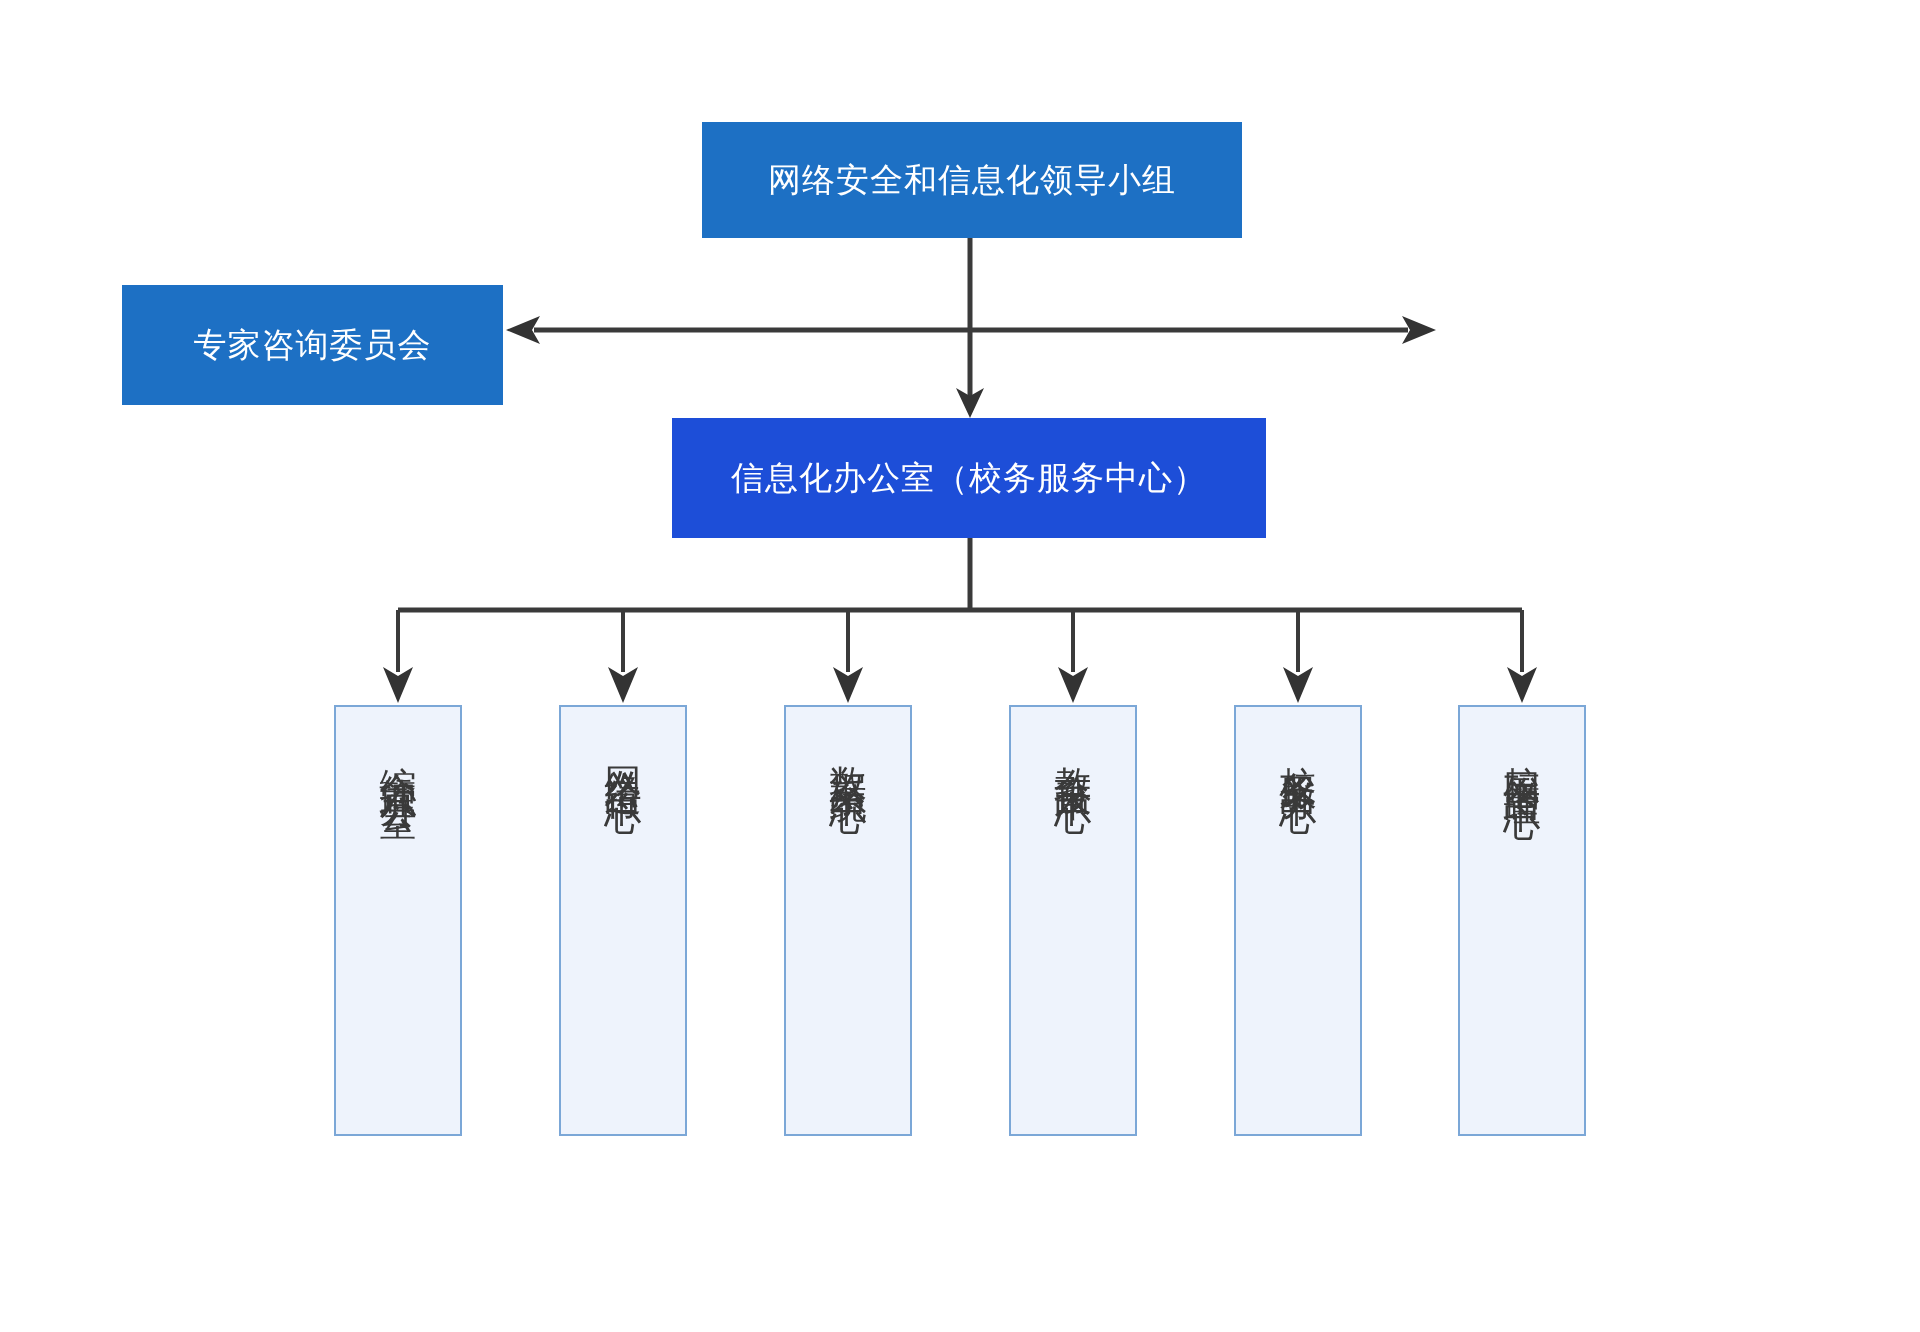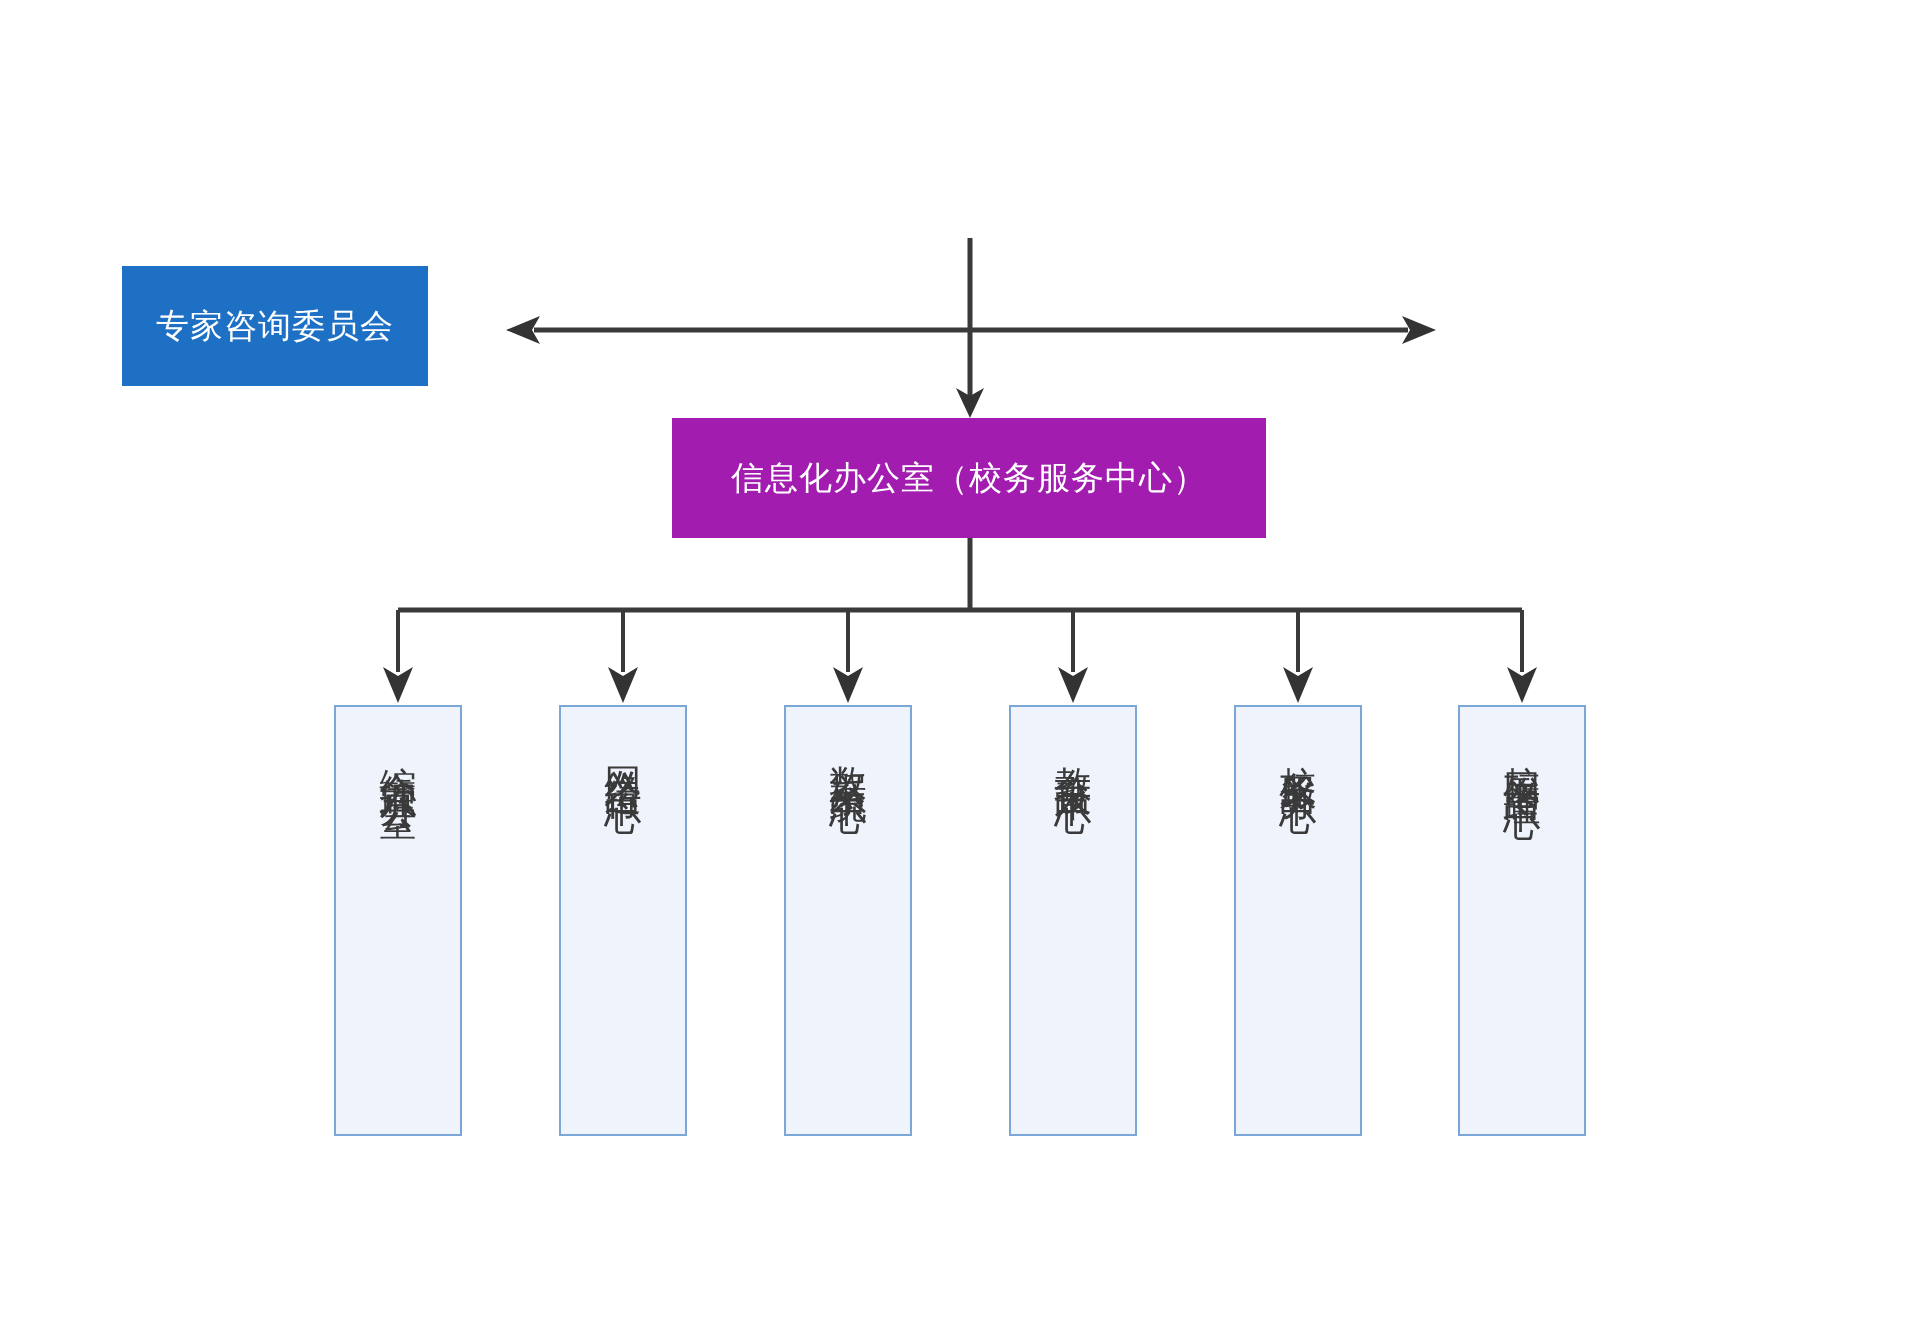--- a/index.html
+++ b/index.html
@@ -44,37 +44,37 @@
     font-weight: 400;
   }
   #node-leading-group {
     left: 702px;
     top: 122px;
     width: 540px;
     height: 116px;
   }
   #node-expert-committee {
     left: 122px;
-    top: 266px;
-    width: 306px;
+    top: 285px;
+    width: 381px;
     height: 120px;
   }
   #node-user-committee {
     left: 1436px;
     top: 270px;
     width: 385px;
     height: 120px;
   }
   
   #node-info-office {
     left: 672px;
     top: 418px;
     width: 594px;
     height: 120px;
-    background: #a21caf;
+    background: #1d4ed8;
     color: #ffffff;
     font-size: 33px;
     letter-spacing: 1px;
     line-height: 1.2;
   }
   
   .node-leaf {
     top: 705px;
     width: 128px;
     height: 431px;
@@ -144,20 +144,23 @@
     <g>
       <line x1="1298" y1="610" x2="1298" y2="672" stroke="#3a3a3a" stroke-width="4"></line>
       <polygon points="1298,703 1283,667 1298,676 1313,667" fill="#333333"></polygon>
     </g>
     <g>
       <line x1="1522" y1="610" x2="1522" y2="672" stroke="#3a3a3a" stroke-width="4"></line>
       <polygon points="1522,703 1507,667 1522,676 1537,667" fill="#333333"></polygon>
     </g>
   </svg>
 
+  <div class="node node-solid" id="node-leading-group">
+    <span>网络安全和信息化领导小组</span>
+  </div>
 
   <div class="node node-solid" id="node-expert-committee">
     <span>专家咨询委员会</span>
   </div>
 
 
   <div class="node" id="node-info-office">
     <span>信息化办公室（校务服务中心）</span>
   </div>
 

